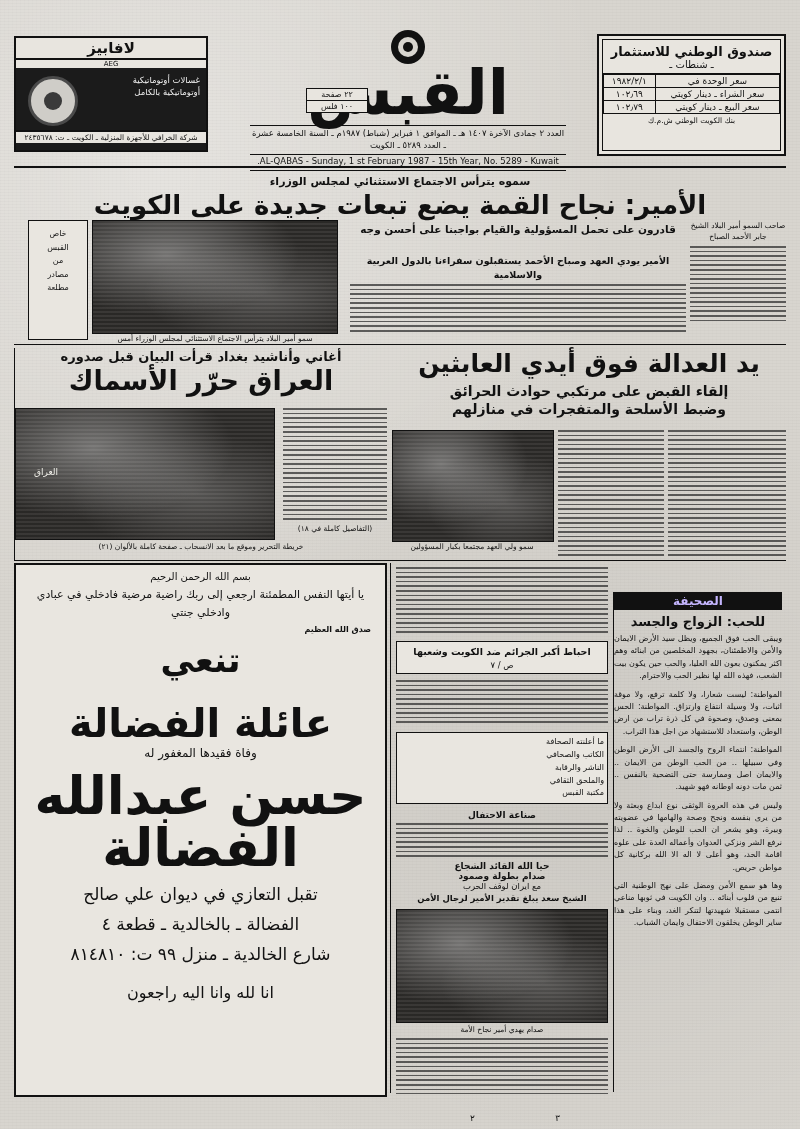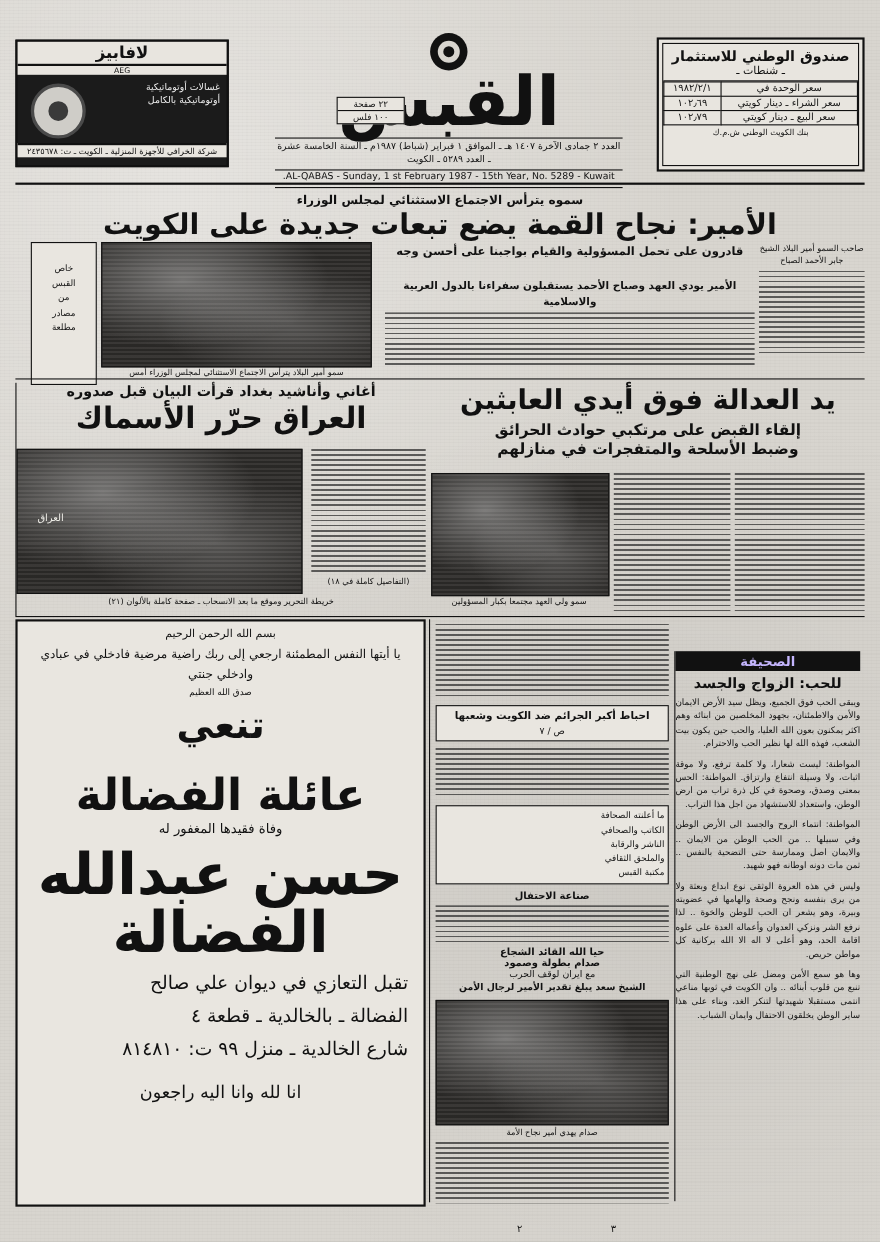--- a/index.html
+++ b/index.html
@@ -64,21 +64,21 @@
   .cap{font-size:7.5px;text-align:center;}
   .box{border:1px solid #111;}
   
   .obit{position:absolute;left:14px;top:563px;width:369px;height:530px;border:2px solid #111;background:#e9e6e0;}
   .obit .bism{text-align:center;font-size:10px;margin-top:6px;}
   .obit .verse{text-align:center;font-size:11px;line-height:1.6;margin:4px 10px;}
   .obit .tanaa{text-align:center;font-size:34px;font-weight:bold;letter-spacing:2px;margin-top:6px;}
   .obit .family{text-align:center;font-size:40px;font-weight:bold;margin-top:20px;}
   .obit .death{text-align:center;font-size:12px;margin-top:0;}
   .obit .name{text-align:center;font-size:52px;font-weight:bold;margin:10px 0 6px;line-height:1;}
-  .obit .addr{font-size:17px;line-height:1.75;margin:0 14px;}
+  .obit .addr{text-align:center;font-size:17px;line-height:1.75;margin:0 14px;}
   .obit .closing{text-align:center;font-size:16px;margin-top:14px;}
   
   .rail{position:absolute;right:14px;top:592px;width:168px;height:500px;border-left:1px solid #111;padding-right:4px;}
   .rail h3{font-size:13px;text-align:center;margin:4px 0;font-weight:bold;}
   .rail p{font-size:8px;line-height:1.55;text-align:justify;margin:0 0 6px;}
   .rail .banner{background:#111;color:#c4b5fd;text-align:center;font-size:12px;font-weight:bold;padding:2px 0;}
   .pagenum{position:absolute;bottom:6px;font-size:9px;}
 </style>
 </head>
 <body>
@@ -140,21 +140,21 @@
 
   <div class="rule" style="top:166px"></div>
 
   <div style="position:absolute;left:14px;top:172px;width:772px;height:168px;">
     <div class="hl" style="font-size:11px;margin:4px 0 2px">سموه يترأس الاجتماع الاستثنائي لمجلس الوزراء</div>
     <div class="hl" style="font-size:26px;margin:2px 0 6px">الأمير: نجاح القمة يضع تبعات جديدة على الكويت</div>
 
     <div class="photo" style="position:absolute;right:448px;left:78px;top:48px;height:112px;border:1px solid #111;"></div>
     <div class="cap" style="position:absolute;right:448px;left:78px;top:162px;">سمو أمير البلاد يترأس الاجتماع الاستثنائي لمجلس الوزراء أمس</div>
 
-    <div class="box" style="position:absolute;left:14px;top:48px;width:58px;height:112px;background:#e9e6e0;font-size:8px;text-align:center;padding-top:16px;line-height:1.7;">
+    <div class="box" style="position:absolute;left:14px;top:48px;width:58px;height:112px;background:#e9e6e0;font-size:8px;text-align:center;padding-top:6px;line-height:1.7;">
       <div>خاص</div>
       <div>القبس</div>
       <div>من</div>
       <div>مصادر</div>
       <div>مطلعة</div>
     </div>
 
     <div style="position:absolute;right:100px;left:336px;top:50px;text-align:center;font-size:10.5px;font-weight:bold;line-height:1.5;">قادرون على تحمل المسؤولية والقيام بواجبنا على أحسن وجه</div>
     <div style="position:absolute;right:100px;left:336px;top:82px;text-align:center;font-size:9.5px;font-weight:bold;line-height:1.5;">الأمير يودي العهد وصباح الأحمد يستقبلون سفراءنا بالدول العربية والاسلامية</div>
     <div class="tx" style="position:absolute;right:100px;left:336px;top:112px;height:48px;"></div>
@@ -186,21 +186,21 @@
     <div class="tx" style="position:absolute;right:0;top:60px;width:104px;height:112px;"></div>
     <div style="position:absolute;right:0;top:176px;width:104px;font-size:7.5px;text-align:center;">(التفاصيل كاملة في ١٨)</div>
     <div class="cap" style="position:absolute;left:0;top:194px;width:372px;">خريطة التحرير وموقع ما بعد الانسحاب ـ صفحة كاملة بالألوان (٢١)</div>
   </div>
 
   <div class="rule" style="top:560px;border-top-width:1px"></div>
 
   <div class="obit">
     <div class="bism">بسم الله الرحمن الرحيم</div>
     <div class="verse">يا أيتها النفس المطمئنة ارجعي إلى ربك راضية مرضية فادخلي في عبادي وادخلي جنتي</div>
-    <div style="text-align:center;font-size:8px;margin:0 14px;">صدق الله العظيم</div>
+    <div style="text-align:right;font-size:8px;margin:0 14px;font-weight:bold;">صدق الله العظيم</div>
     <div class="tanaa">تنعي</div>
     <div class="family">عائلة الفضالة</div>
     <div class="death">وفاة فقيدها المغفور له</div>
     <div class="name">حسن عبدالله الفضالة</div>
     <div class="addr">تقبل التعازي في ديوان علي صالح</div>
     <div class="addr">الفضالة ـ بالخالدية ـ قطعة ٤</div>
     <div class="addr">شارع الخالدية ـ منزل ٩٩ ت: ٨١٤٨١٠</div>
     <div class="closing">انا لله وانا اليه راجعون</div>
   </div>
 

